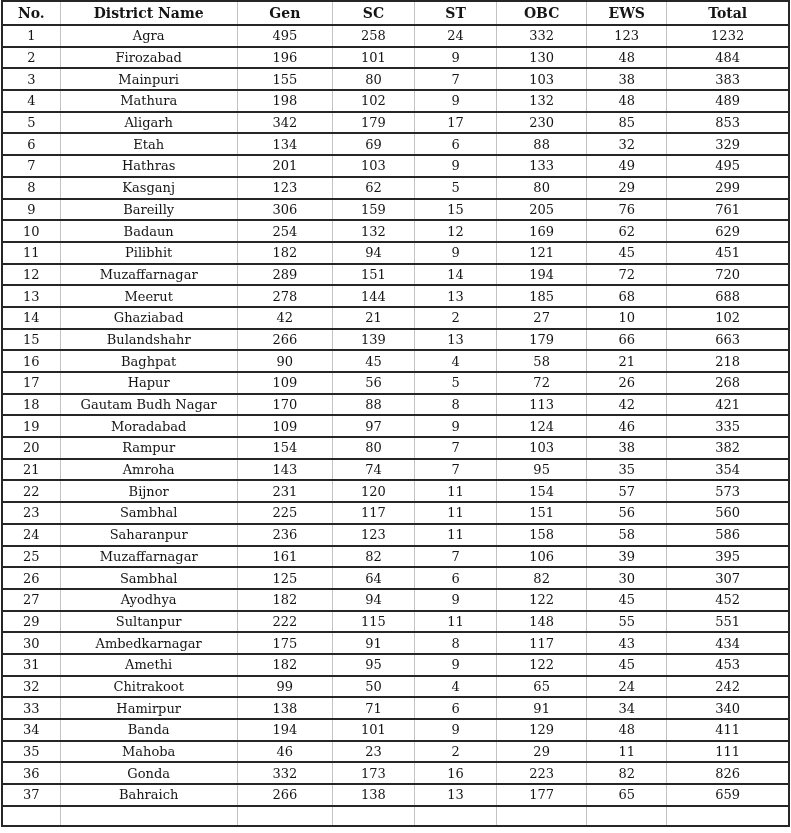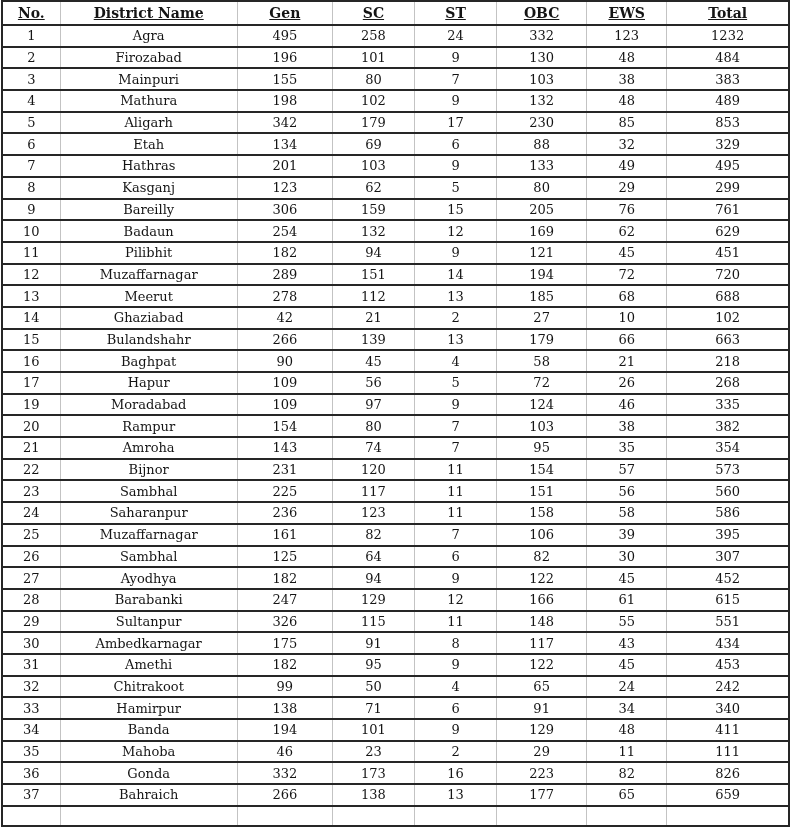--- a/index.html
+++ b/index.html
@@ -32,21 +32,20 @@
     text-align: center;
     vertical-align: middle;
     padding: 0;
     overflow: hidden;
     white-space: nowrap;
   }
   table.district-table th {
     font-size: 14px;
     font-weight: bold;
     height: 22px;
-    text-decoration: underline;
   }
   table.district-table td {
     font-size: 13px;
     font-weight: normal;
     height: 19.7px;
   }
   tr[data-name="table-row-partial"] td {
     height: 18px;
   }
 </style>
@@ -195,21 +194,21 @@
           <td data-name="table-cell">151</td>
           <td data-name="table-cell">14</td>
           <td data-name="table-cell">194</td>
           <td data-name="table-cell">72</td>
           <td data-name="table-cell">720</td>
         </tr>
         <tr data-name="table-row">
           <td data-name="table-cell">13</td>
           <td data-name="district-name-cell">Meerut</td>
           <td data-name="table-cell">278</td>
-          <td data-name="table-cell">112</td>
+          <td data-name="table-cell">144</td>
           <td data-name="table-cell">13</td>
           <td data-name="table-cell">185</td>
           <td data-name="table-cell">68</td>
           <td data-name="table-cell">688</td>
         </tr>
         <tr data-name="table-row">
           <td data-name="table-cell">14</td>
           <td data-name="district-name-cell">Ghaziabad</td>
           <td data-name="table-cell">42</td>
           <td data-name="table-cell">21</td>
@@ -242,20 +241,30 @@
           <td data-name="table-cell">17</td>
           <td data-name="district-name-cell">Hapur</td>
           <td data-name="table-cell">109</td>
           <td data-name="table-cell">56</td>
           <td data-name="table-cell">5</td>
           <td data-name="table-cell">72</td>
           <td data-name="table-cell">26</td>
           <td data-name="table-cell">268</td>
         </tr>
         <tr data-name="table-row">
+          <td data-name="table-cell">18</td>
+          <td data-name="district-name-cell">Gautam Budh Nagar</td>
+          <td data-name="table-cell">170</td>
+          <td data-name="table-cell">88</td>
+          <td data-name="table-cell">8</td>
+          <td data-name="table-cell">113</td>
+          <td data-name="table-cell">42</td>
+          <td data-name="table-cell">421</td>
+        </tr>
+        <tr data-name="table-row">
           <td data-name="table-cell">19</td>
           <td data-name="district-name-cell">Moradabad</td>
           <td data-name="table-cell">109</td>
           <td data-name="table-cell">97</td>
           <td data-name="table-cell">9</td>
           <td data-name="table-cell">124</td>
           <td data-name="table-cell">46</td>
           <td data-name="table-cell">335</td>
         </tr>
         <tr data-name="table-row">
@@ -332,33 +341,23 @@
           <td data-name="table-cell">27</td>
           <td data-name="district-name-cell">Ayodhya</td>
           <td data-name="table-cell">182</td>
           <td data-name="table-cell">94</td>
           <td data-name="table-cell">9</td>
           <td data-name="table-cell">122</td>
           <td data-name="table-cell">45</td>
           <td data-name="table-cell">452</td>
         </tr>
         <tr data-name="table-row">
-          <td data-name="table-cell">28</td>
-          <td data-name="district-name-cell">Barabanki</td>
-          <td data-name="table-cell">247</td>
-          <td data-name="table-cell">129</td>
-          <td data-name="table-cell">12</td>
-          <td data-name="table-cell">166</td>
-          <td data-name="table-cell">61</td>
-          <td data-name="table-cell">615</td>
-        </tr>
-        <tr data-name="table-row">
           <td data-name="table-cell">29</td>
           <td data-name="district-name-cell">Sultanpur</td>
-          <td data-name="table-cell">326</td>
+          <td data-name="table-cell">222</td>
           <td data-name="table-cell">115</td>
           <td data-name="table-cell">11</td>
           <td data-name="table-cell">148</td>
           <td data-name="table-cell">55</td>
           <td data-name="table-cell">551</td>
         </tr>
         <tr data-name="table-row">
           <td data-name="table-cell">30</td>
           <td data-name="district-name-cell">Ambedkarnagar</td>
           <td data-name="table-cell">175</td>

